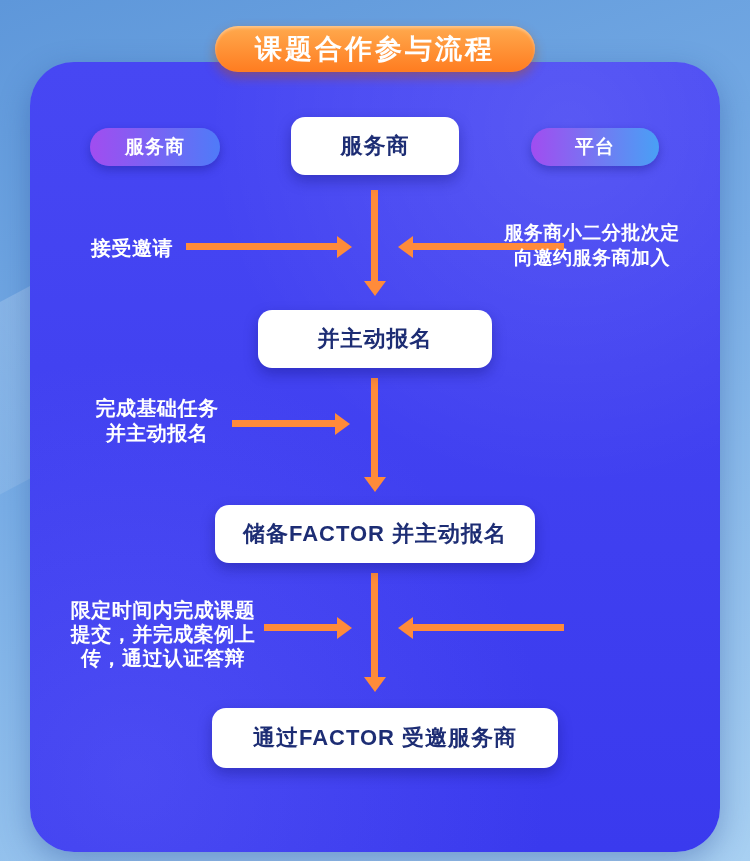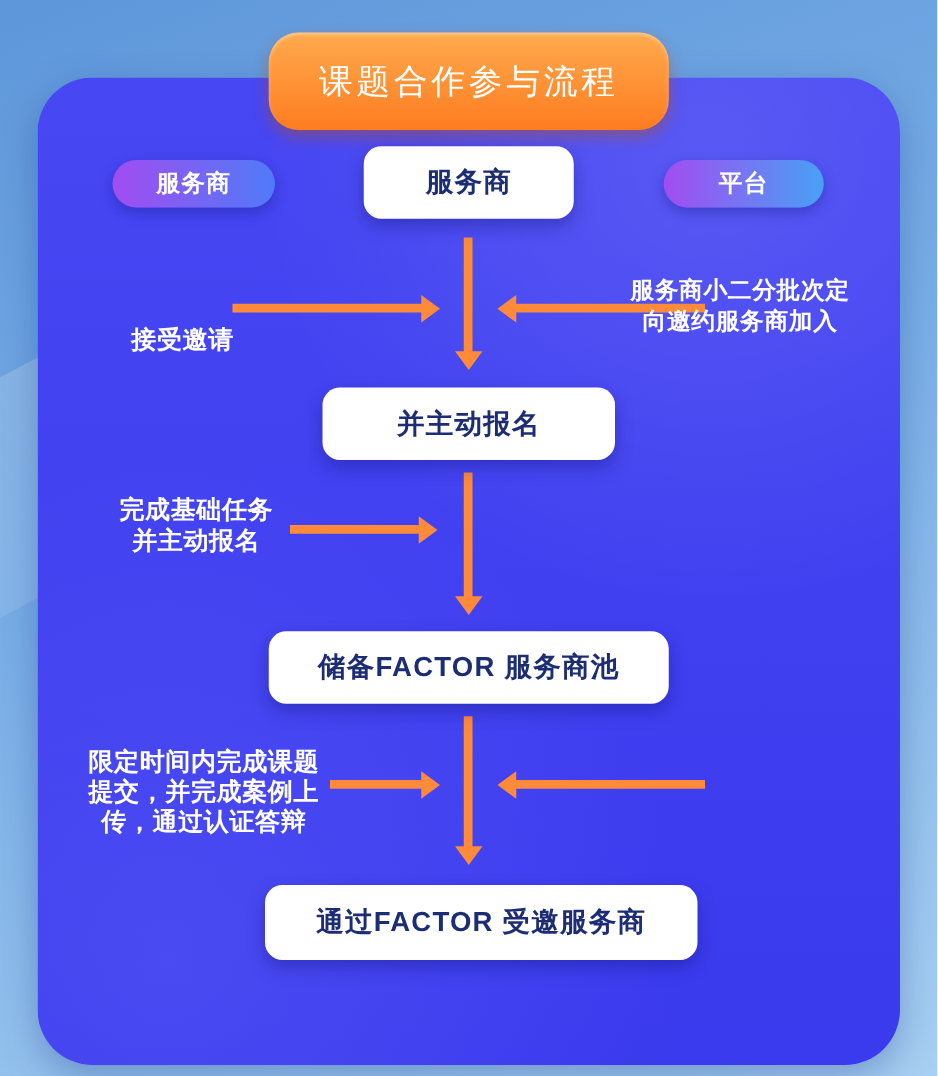--- a/index.html
+++ b/index.html
@@ -22,25 +22,25 @@
     position:absolute;left:30px;top:62px;width:690px;height:790px;
     border-radius:44px;
     background:
       radial-gradient(circle at 78% 8%,rgba(255,255,255,.10),rgba(255,255,255,0) 40%),
       radial-gradient(circle at 15% 90%,rgba(120,120,255,.25),rgba(120,120,255,0) 45%),
       linear-gradient(180deg,var(--panel-top,#4747f3) 0%,var(--panel-bottom,#3a3aee) 100%);
     box-shadow:0 10px 30px rgba(30,60,140,.35);
   }
   .banner{
     position:absolute;left:50%;top:26px;transform:translateX(-50%);
-    height:46px;padding:16px 40px;border-radius:24px;
+    height:46px;padding:0 40px;border-radius:24px;
     background:linear-gradient(180deg,var(--banner-top,#ffaa4e) 0%,var(--banner-bottom,#ff7c20) 100%);
     box-shadow:0 5px 12px rgba(190,80,0,.45), inset 0 2px 3px rgba(255,255,255,.35);
     display:flex;align-items:center;justify-content:center;
-    color:#fff;font-size:27px;font-weight:normal;letter-spacing:3px;
+    color:#fff;font-size:27px;font-weight:bold;letter-spacing:3px;
     white-space:nowrap;z-index:3;
   }
   .pill{
     position:absolute;height:38px;border-radius:19px;
     display:flex;align-items:center;justify-content:center;
     color:#fff;font-size:19px;font-weight:bold;letter-spacing:1px;
     box-shadow:0 4px 10px rgba(20,20,120,.35);z-index:2;
   }
   .pill-provider{left:90px;top:128px;width:130px;
     background:linear-gradient(90deg,var(--pill-left,#a14df0) 0%,var(--pill-right,#4f7bf8) 100%);}
@@ -53,21 +53,21 @@
     box-shadow:0 6px 14px rgba(15,15,110,.35);z-index:2;white-space:nowrap;
   }
   .node-top{left:291px;top:117px;width:168px;height:58px;}
   .node-invited{left:258px;top:310px;width:234px;height:58px;}
   .node-pool{left:215px;top:505px;width:320px;height:58px;}
   .node-review{left:212px;top:708px;width:346px;height:60px;}
   .side-label{
     position:absolute;color:#fff;font-size:20px;font-weight:bold;
     text-align:center;white-space:pre-line;line-height:25px;z-index:2;letter-spacing:.5px;
   }
-  .lbl-accept{left:86px;top:236px;width:120px;margin-top:24px;}
+  .lbl-accept{left:72px;top:236px;width:120px;}
   .lbl-batch{left:492px;top:220px;width:200px;font-size:19px;}
   .lbl-basic{left:82px;top:396px;width:150px;}
   .lbl-submit{left:60px;top:598px;width:206px;line-height:24px;text-align:center;}
   .lbl-publish{left:498px;top:616px;width:204px;}
   
   .v-arrow{position:absolute;width:7px;background:var(--arrow,#ff8b3a);z-index:1;}
   .v-arrow::after{
     content:"";position:absolute;left:50%;transform:translateX(-50%);bottom:-14px;
     border-left:11px solid transparent;border-right:11px solid transparent;
     border-top:15px solid var(--arrow,#ff8b3a);
@@ -125,21 +125,21 @@
 
   <div class="node node-invited">
     <span>并主动报名</span>
   </div>
 
   <div class="side-label lbl-basic">完成基础任务
 并主动报名</div>
   <div class="h-arrow right ha2l"></div>
 
   <div class="node node-pool">
-    <span>储备FACTOR 服务商池</span>
+    <span>储备FACTOR 并主动报名</span>
   </div>
 
   <div class="side-label lbl-submit">限定时间内完成课题
 提交，并完成案例上
 传，通过认证答辩</div>
   <div class="h-arrow right ha3l"></div>
   <div class="h-arrow left ha3r"></div>
 
   <div class="node node-review">
     <span>通过FACTOR 受邀服务商</span>

